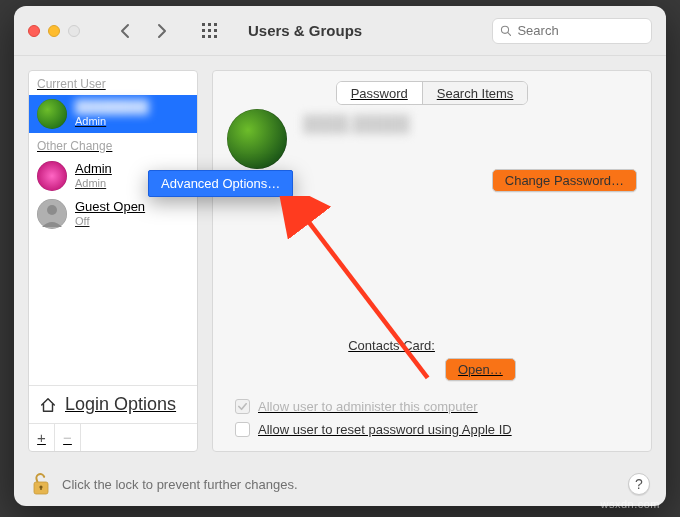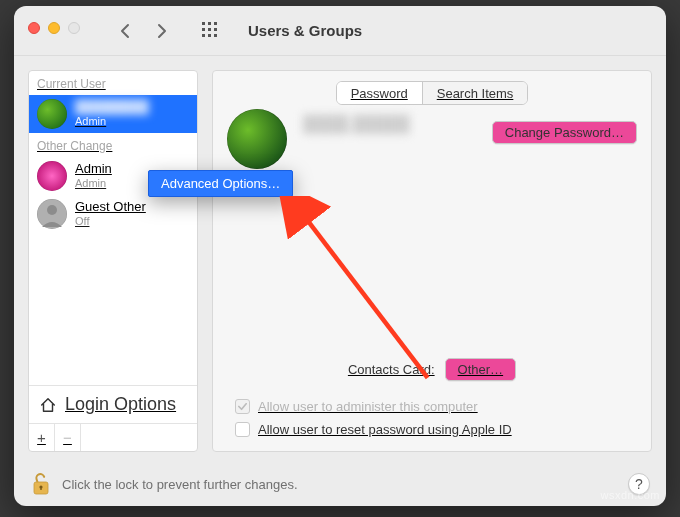--- a/index.html
+++ b/index.html
@@ -4,21 +4,21 @@
 <style>
   * { box-sizing: border-box; margin: 0; padding: 0; font-family: -apple-system, BlinkMacSystemFont, "Segoe UI", Helvetica, Arial, sans-serif; }
   body { background: #3a3a3a; width: 680px; height: 517px; overflow: hidden; position: relative; }
   .window {
     position: absolute; left: 14px; top: 6px; width: 652px; height: 500px;
     background: #ececec; border-radius: 12px;
     box-shadow: 0 10px 40px rgba(0,0,0,0.5);
     display: flex; flex-direction: column; overflow: hidden;
   }
   .titlebar {
-    height: 50px; display: flex; align-items: flex-start; padding: 16px 14px; gap: 22px;
+    height: 50px; display: flex; align-items: center; padding: 16px 14px; gap: 22px;
     border-bottom: 1px solid #dcdcdc;
   }
   .traffic { display: flex; gap: 8px; margin-right: 8px; }
   .tl { width: 12px; height: 12px; border-radius: 50%; }
   .tl.red { background: #ff5f57; border: 0.5px solid #e1483f; }
   .tl.yellow { background: #febc2e; border: 0.5px solid #e0a528; }
   .tl.green { background: #e6e6e6; border: 0.5px solid #cfcfcf; }
   .navbtns { display: flex; gap: 18px; margin-left: 6px; margin-right: 6px; }
   .chev { width: 18px; height: 18px; display: flex; align-items: center; justify-content: center; color: #6a6a6a; }
   .grid-icon { width: 16px; height: 16px; margin: 0 8px 0 4px; }
@@ -89,22 +89,22 @@
 
   .profile { display: flex; align-items: flex-start; gap: 16px; margin-bottom: 10px; }
   .big-avatar {
     width: 60px; height: 60px; border-radius: 50%;
     background: radial-gradient(circle at 35% 35%, #6dbd2a 0%, #225f1a 70%, #0c3a0f 100%);
     box-shadow: 0 0 0 0.5px rgba(0,0,0,0.25) inset;
   }
   .big-name { font-size: 16px; font-weight: 600; color: #bcbcbc; margin-top: 6px; }
 
   .btn {
-    background: #ec4899; border: 1px solid #c9c9c9; border-radius: 5px;
-    padding: 3px 12px; font-size: 13px; color: #333; box-shadow: 0 1px 0 rgba(0,0,0,0.05);
+    background: #f97316; border: 1px solid #c9c9c9; border-radius: 5px;
+    padding: 3px 12px; font-size: 13px; color: #333; box-shadow: 0 1px 0 rgba(0,0,0,0.05); margin-top: 48px;
   }
   .change-pw { position: absolute; right: 14px; top: 50px; }
 
   .main-spacer { flex: 1; }
   .contacts-row { display: flex; align-items: center; justify-content: center; gap: 10px; font-size: 13px; color: #333; margin-bottom: 14px; }
   .checkrow { display: flex; align-items: center; gap: 8px; font-size: 13px; color: #333; margin: 4px 0 4px 8px; }
   .checkrow.disabled { color: #b4b4b4; }
   .cbox { width: 15px; height: 15px; border: 1px solid #c9c9c9; border-radius: 3px; background: #fff; display: inline-flex; align-items: center; justify-content: center; }
   .checkrow.disabled .cbox { background: #f1f1f1; }
 
@@ -125,21 +125,21 @@
     font-size: 13px; box-shadow: 0 6px 20px rgba(0,0,0,0.35);
     border: 0.5px solid #1a5fe0;
   }
 
   .annot-arrow {
     position: absolute; z-index: 30; pointer-events: none;
     left: 260px; top: 140px; width: 180px; height: 200px;
   }
 
   .watermark {
-    position: absolute; right: 20px; bottom: 16px; font-size: 11px;
+    position: absolute; right: 20px; bottom: 7px; font-size: 11px;
     color: rgba(255,255,255,0.55); letter-spacing: 0.5px;
   }
 </style>
 </head>
 <body>
 
 <div class="window">
 
   <div class="titlebar">
     <div class="traffic">
@@ -169,20 +169,27 @@
             <rect x="6" y="6" width="3" height="3"></rect>
             <rect x="12" y="6" width="3" height="3"></rect>
           <rect x="0" y="12" width="3" height="3"></rect>
             <rect x="6" y="12" width="3" height="3"></rect>
             <rect x="12" y="12" width="3" height="3"></rect>
         </g>
       </svg>
     </div>
     <div class="title">Users &amp; Groups</div>
     <div class="spacer"></div>
+    <div class="search">
+      <svg width="13" height="13" viewBox="0 0 16 16">
+        <circle cx="7" cy="7" r="5" stroke="#8a8a8a" stroke-width="1.5" fill="none"></circle>
+        <line x1="11" y1="11" x2="15" y2="15" stroke="#8a8a8a" stroke-width="1.5" stroke-linecap="round"></line>
+      </svg>
+      <input type="text" placeholder="Search" style="">
+    </div>
   </div>
 
   <div class="body">
 
     <div class="sidebar">
       <div class="section-label">Current User</div>
 
       <div class="userrow selected">
         <div class="avatar av-green"></div>
         <div class="txt">
@@ -202,21 +209,21 @@
       </div>
 
       <div class="userrow">
         <div class="avatar av-gray">
           <svg width="30" height="30" viewBox="0 0 30 30">
             <circle cx="15" cy="11" r="5" fill="#8c8c8c"></circle>
             <path d="M5 28 Q15 18 25 28 Z" fill="#8c8c8c"></path>
           </svg>
         </div>
         <div class="txt">
-          <span class="name">Guest Other</span>
+          <span class="name">Guest Open</span>
           <span class="sub" style="color:#8a8a8a">Off</span>
         </div>
       </div>
 
       <div class="sidebar-grow"></div>
 
       <div class="login-options">
         <svg width="18" height="18" viewBox="0 0 20 20">
           <path d="M3 10 L10 3 L17 10 M5 9 V17 H15 V9" stroke="#333" stroke-width="1.6" fill="none" stroke-linejoin="round" stroke-linecap="round"></path>
         </svg>
@@ -238,21 +245,21 @@
         <div class="big-avatar"></div>
         <div class="big-name blur">████ █████</div>
       </div>
 
       <button class="btn change-pw">Change Password…</button>
 
       <div class="main-spacer"></div>
 
       <div class="contacts-row">
         <span>Contacts Card:</span>
-        <button class="btn">Other…</button>
+        <button class="btn">Open…</button>
       </div>
 
       <div class="checkrow disabled">
         <span class="cbox">
           <svg width="11" height="11" viewBox="0 0 12 12">
             <path d="M2 6 L5 9 L10 3" stroke="#bcbcbc" stroke-width="1.8" fill="none" stroke-linecap="round" stroke-linejoin="round"></path>
           </svg>
         </span>
         <span>Allow user to administer this computer</span>
       </div>

